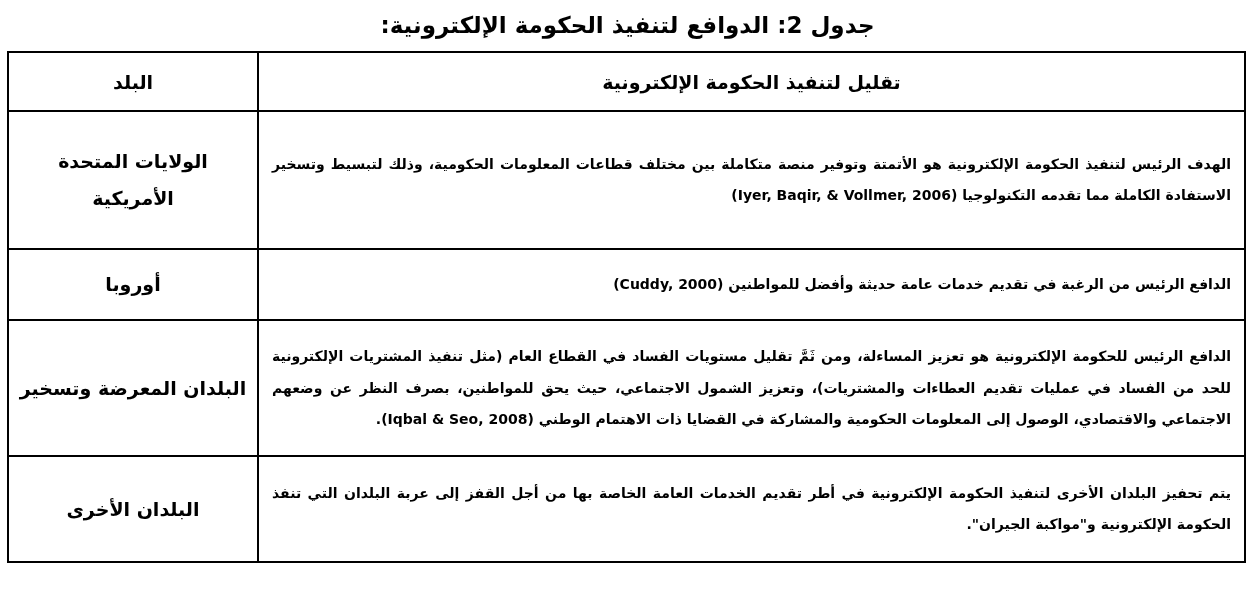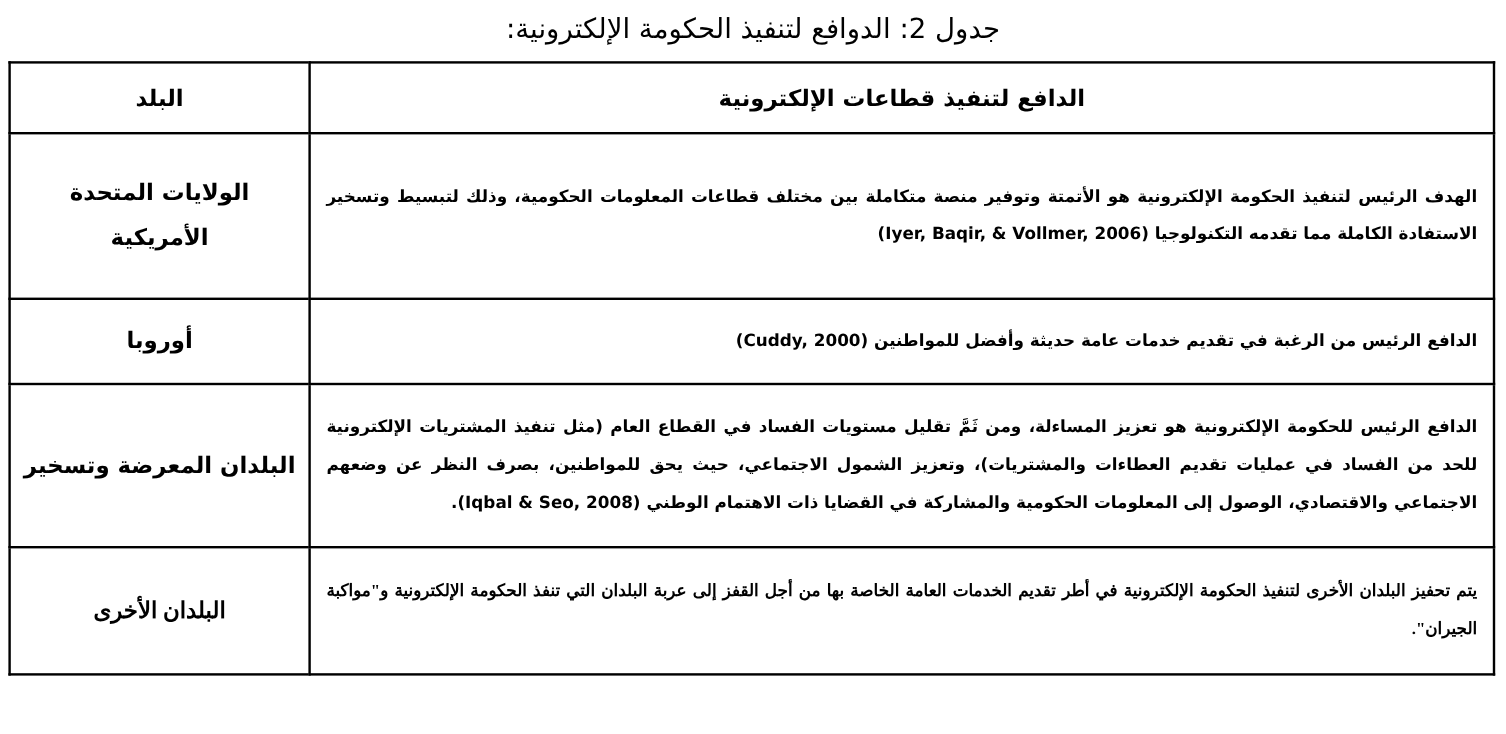--- a/index.html
+++ b/index.html
@@ -11,21 +11,21 @@
   }
   .page {
     width: 1255px;
     height: 612px;
     box-sizing: border-box;
     padding: 8px 9px 0 9px;
     direction: rtl;
   }
   .doc-title {
     font-size: 23px;
-    font-weight: normal;
+    font-weight: bold;
     text-align: center;
     margin: 4px 0 13px 0;
     letter-spacing: 0;
   }
   table.motives-table {
     border-collapse: collapse;
     width: 1237px;
     table-layout: fixed;
     direction: rtl;
   }
@@ -35,21 +35,21 @@
     font-weight: bold;
     vertical-align: middle;
     box-sizing: border-box;
   }
   col.country-col { width: 250px; }
   col.motive-col  { width: 987px; }
   tr.header-row    { height: 59px; }
   tr.row-usa       { height: 138px; }
   tr.row-europe    { height: 62px; }
   tr.row-corrupt   { height: 136px; }
-  tr.row-others    { height: 106px; font-family: Liberation Serif, serif; }
+  tr.row-others    { height: 106px; }
   th.header-cell {
     font-size: 19px;
     text-align: center;
     padding: 4px 8px;
   }
   td.country-cell {
     font-size: 19px;
     text-align: center;
     line-height: 1.95;
     padding: 16px 8px;
@@ -68,21 +68,21 @@
 
   <div class="doc-title">جدول 2: الدوافع لتنفيذ الحكومة الإلكترونية:</div>
 
   <table class="motives-table">
     <colgroup>
       <col class="motive-col">
       <col class="country-col">
     </colgroup>
     <tbody>
       <tr class="header-row">
-        <th class="header-cell">الدافع لتنفيذ قطاعات الإلكترونية</th>
+        <th class="header-cell">تقليل لتنفيذ الحكومة الإلكترونية</th>
         <th class="header-cell">البلد</th>
       </tr>
 
       <tr class="row-usa">
         <td class="motive-cell">الهدف الرئيس لتنفيذ الحكومة الإلكترونية هو الأتمتة وتوفير منصة متكاملة بين مختلف قطاعات المعلومات الحكومية، وذلك لتبسيط وتسخير الاستفادة الكاملة مما تقدمه التكنولوجيا (Iyer, Baqir, &amp; Vollmer, 2006)</td>
         <td class="country-cell">الولايات المتحدة الأمريكية</td>
       </tr>
 
       <tr class="row-europe">
         <td class="motive-cell">الدافع الرئيس من الرغبة في تقديم خدمات عامة حديثة وأفضل للمواطنين (Cuddy, 2000)</td>

